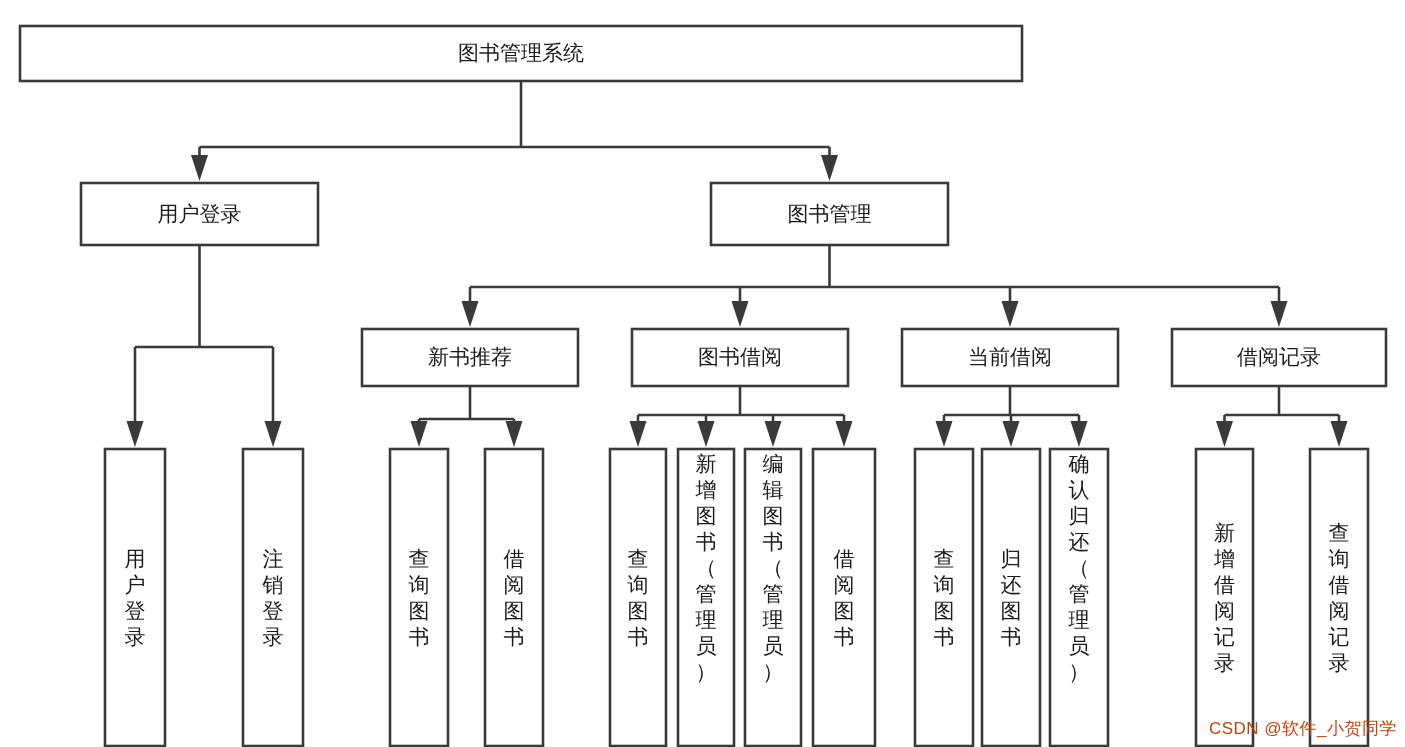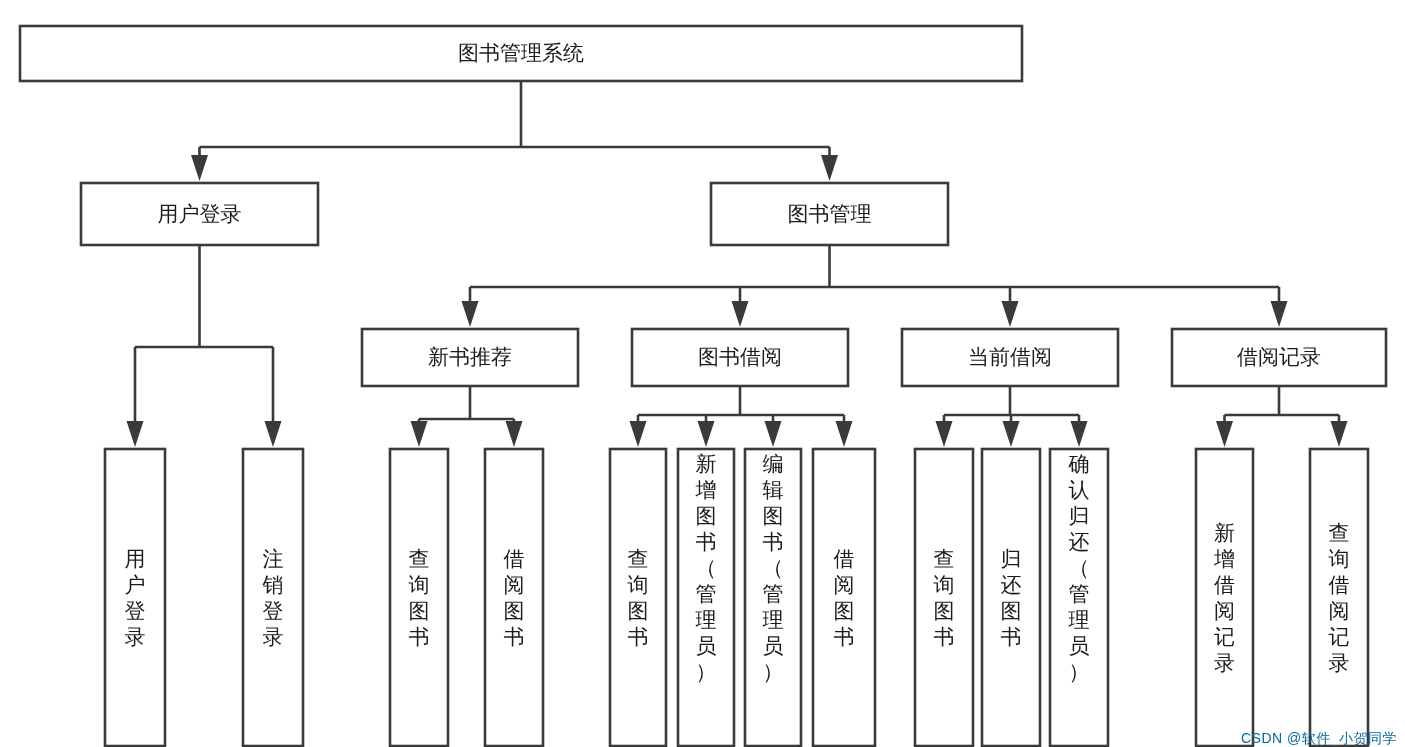--- a/index.html
+++ b/index.html
@@ -54,24 +54,24 @@
   }
   .node-label-v {
     font-family: "Liberation Sans", "DejaVu Sans", sans-serif;
     font-size: 21px;
     fill: #1b1b1b;
     text-anchor: middle;
   }
   .watermark {
     position: absolute;
     right: 8px;
-    bottom: 11px;
-    font-family: "Liberation Sans", "DejaVu Sans", sans-serif;
-    font-size: 14px;
-    color: #0369a1;
+    bottom: 19px;
+    font-family: "Liberation Sans", "DejaVu Sans", sans-serif;
+    font-size: 17px;
+    color: #c2410c;
     letter-spacing: 0.5px;
     white-space: nowrap;
     user-select: none;
   }
 </style>
 </head>
 <body>
 
 <div id="diagram-root">
   <svg id="diagram-svg" viewBox="0 0 1405 747">

